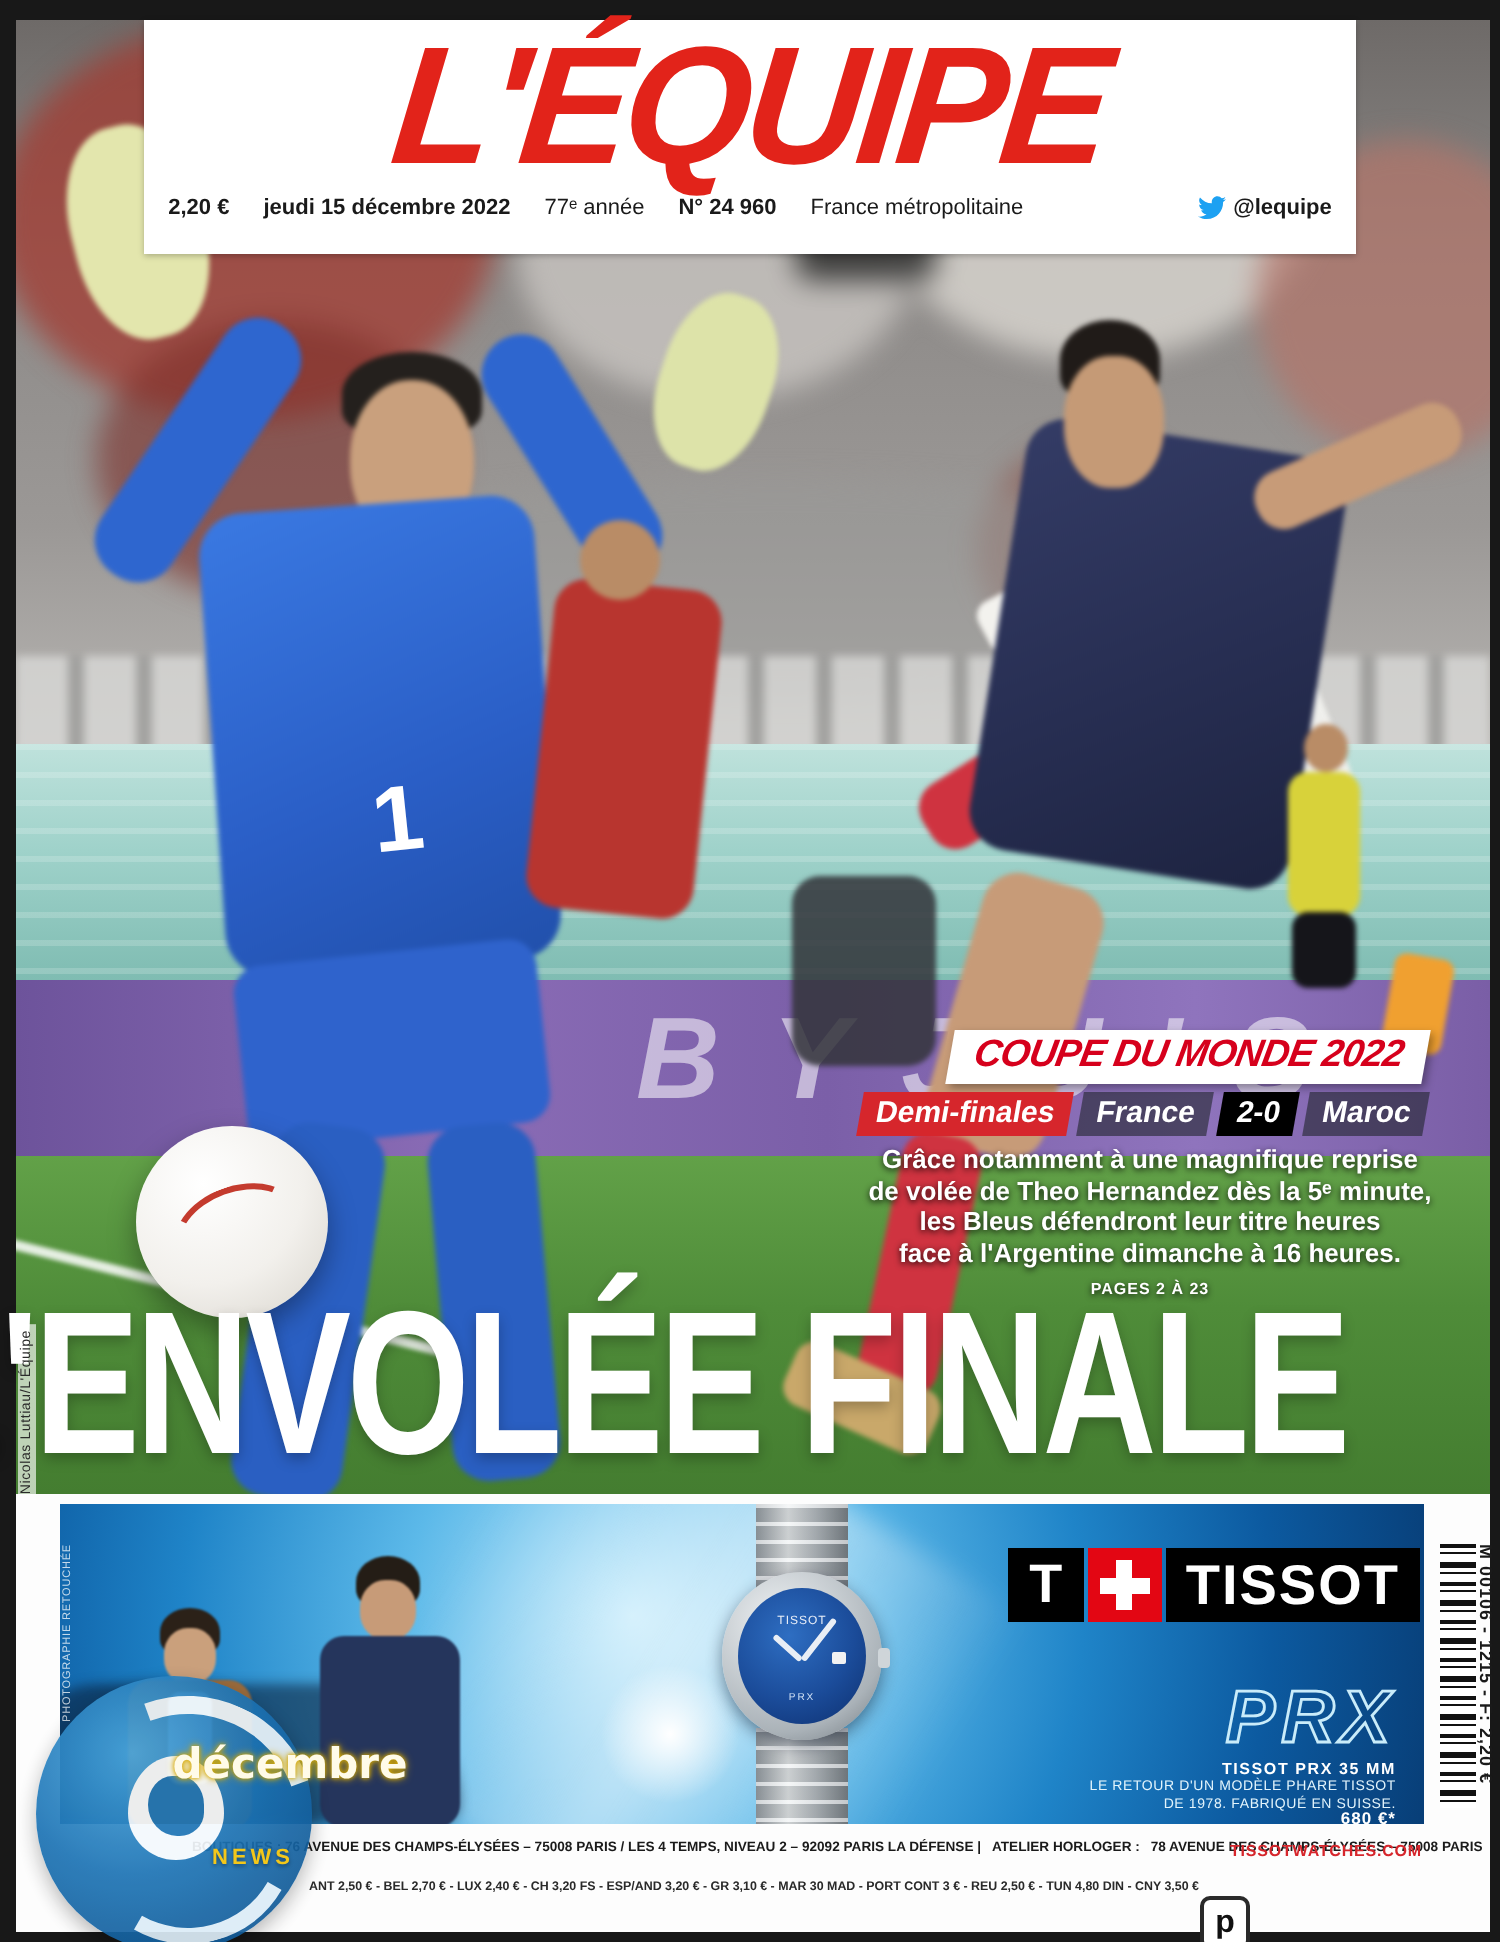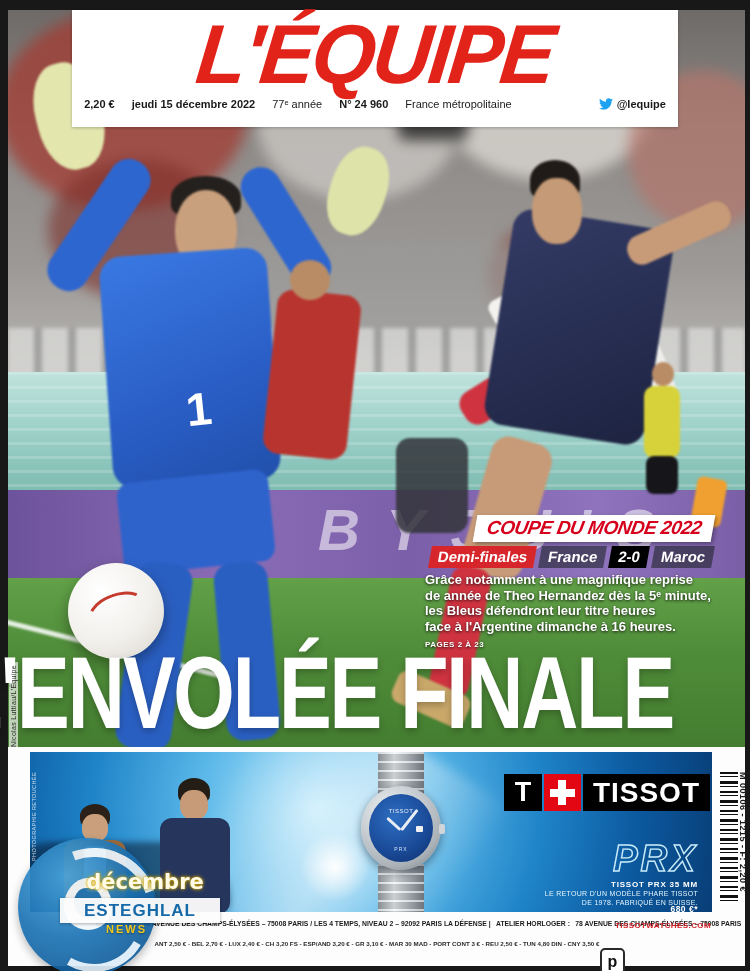--- a/index.html
+++ b/index.html
@@ -43,21 +43,21 @@
 
   
   .kicker{position:absolute;right:32px;top:505px;z-index:25;background:#fff;padding:2px 12px 3px 12px;
     transform:skewX(-10deg);box-shadow:2px 2px 4px rgba(0,0,0,.35);}
   .kicker span{display:block;transform:skewX(0deg);color:#d6001c;font-weight:900;font-style:italic;font-size:19px;letter-spacing:-.5px;white-space:nowrap;}
   .scorebar{position:absolute;right:32px;top:536px;z-index:25;display:flex;gap:5px;transform:skewX(-10deg);font-weight:700;font-size:15px;color:#fff;white-space:nowrap;}
   .scorebar .seg{padding:2px 8px 3px 8px;}
   .seg-round{background:#d6262c;}
   .seg-team{background:rgba(35,38,48,.62);}
   .seg-score{background:#000;padding:2px 7px 3px 7px;}
-  .summary{position:absolute;right:20px;top:562px;width:300px;z-index:25;color:#fff;font-weight:700;font-size:13px;line-height:15.5px;text-shadow:0 1px 3px rgba(0,0,0,.85);}
+  .summary{position:absolute;right:20px;top:562px;width:300px;z-index:25;text-align:center;color:#fff;font-weight:700;font-size:13px;line-height:15.5px;text-shadow:0 1px 3px rgba(0,0,0,.85);}
   .pagesref{margin-top:3px;font-size:8px;letter-spacing:.5px;font-weight:700;}
 
   
   .headline{position:absolute;left:0;top:630px;width:612px;height:104px;z-index:20;display:flex;align-items:center;justify-content:center;}
   .headline span{color:#fff;font-weight:900;font-size:76px;letter-spacing:-2px;white-space:nowrap;transform:scale(1.04,1.34);text-shadow:0 2px 6px rgba(0,0,0,.25);}
   .photocredit{position:absolute;left:1px;top:652px;z-index:21;color:#2b2b2b;font-size:7px;
     writing-mode:vertical-rl;transform:rotate(180deg);letter-spacing:.3px;background:rgba(255,255,255,.65);padding:3px 1px;}
 
   
   .ad{position:absolute;left:22px;top:742px;width:682px;height:160px;overflow:hidden;z-index:10;
@@ -214,21 +214,21 @@
       <span>COUPE DU MONDE 2022</span>
     </div>
     <div class="scorebar">
       <span class="seg seg-round">Demi-finales</span>
       <span class="seg seg-team">France</span>
       <span class="seg seg-score">2-0</span>
       <span class="seg seg-team">Maroc</span>
     </div>
     <div class="summary">
       <div>Grâce notamment à une magnifique reprise</div>
-      <div>de année de Theo Hernandez dès la 5ᵉ minute,</div>
+      <div>de volée de Theo Hernandez dès la 5ᵉ minute,</div>
       <div>les Bleus défendront leur titre heures</div>
       <div>face à l'Argentine dimanche à 16 heures.</div>
       <div class="pagesref">PAGES 2 À 23</div>
     </div>
 
     <div class="headline">
       <span>L'ENVOLÉE FINALE</span>
     </div>
     <div class="photocredit">Nicolas Luttiau/L'Équipe</div>
 
@@ -298,18 +298,17 @@
 
     <div class="wm">
       <div class="wm-ball">
         <div class="wm-swirl1"></div>
         <div class="wm-swirl2"></div>
         <div class="wm-drop">
           <div class="wm-drop-in"></div>
         </div>
       </div>
       <div class="wm-farsi">décembre</div>
-      <div class="wm-banner">ESTEGHLAL</div>
       <div class="wm-news">NEWS</div>
     </div>
 
   </div>
 </div>
 
 </body></html>

